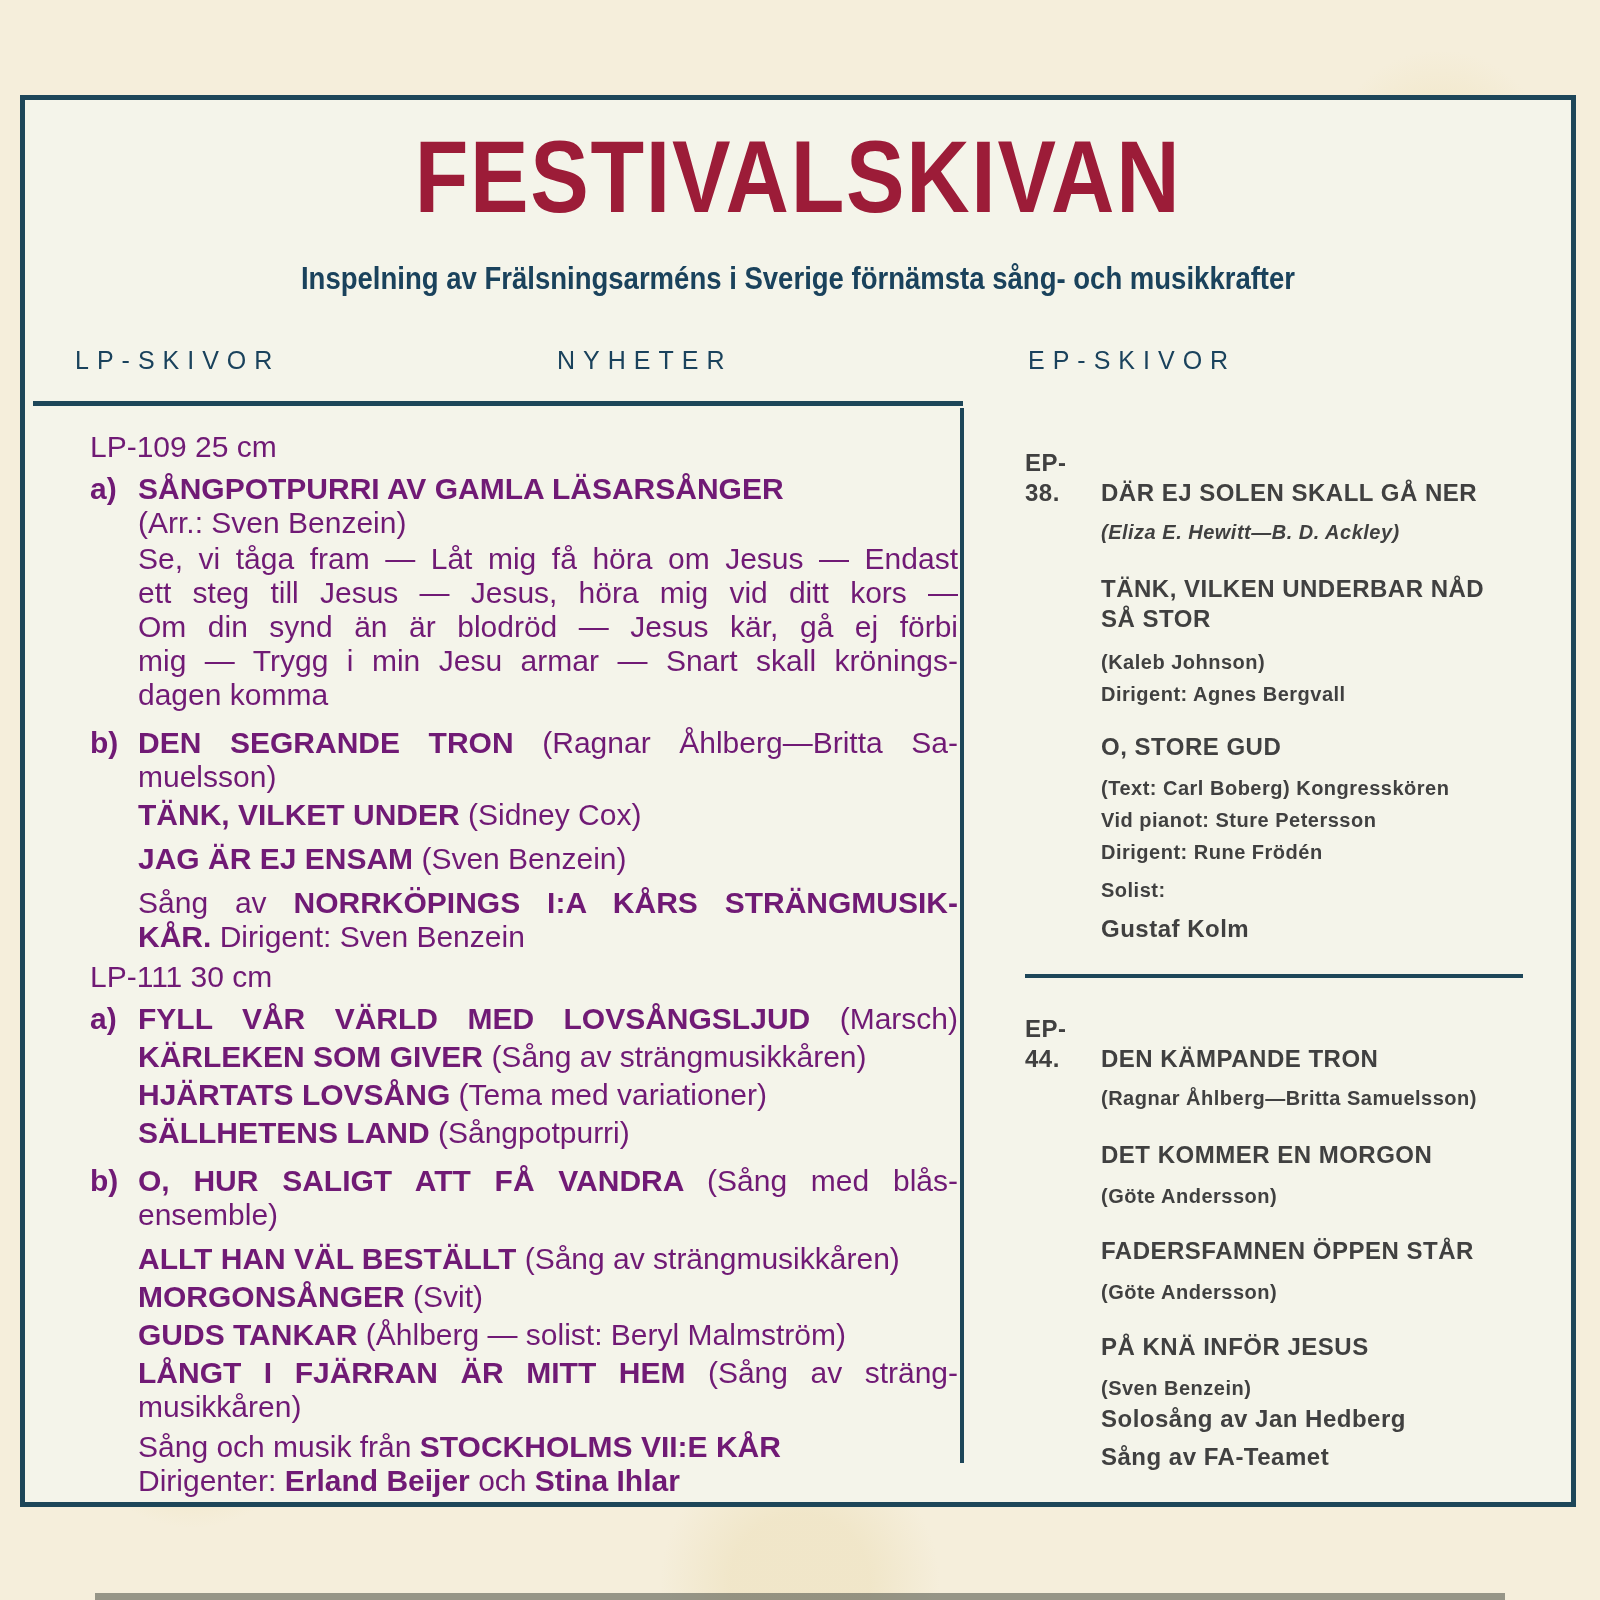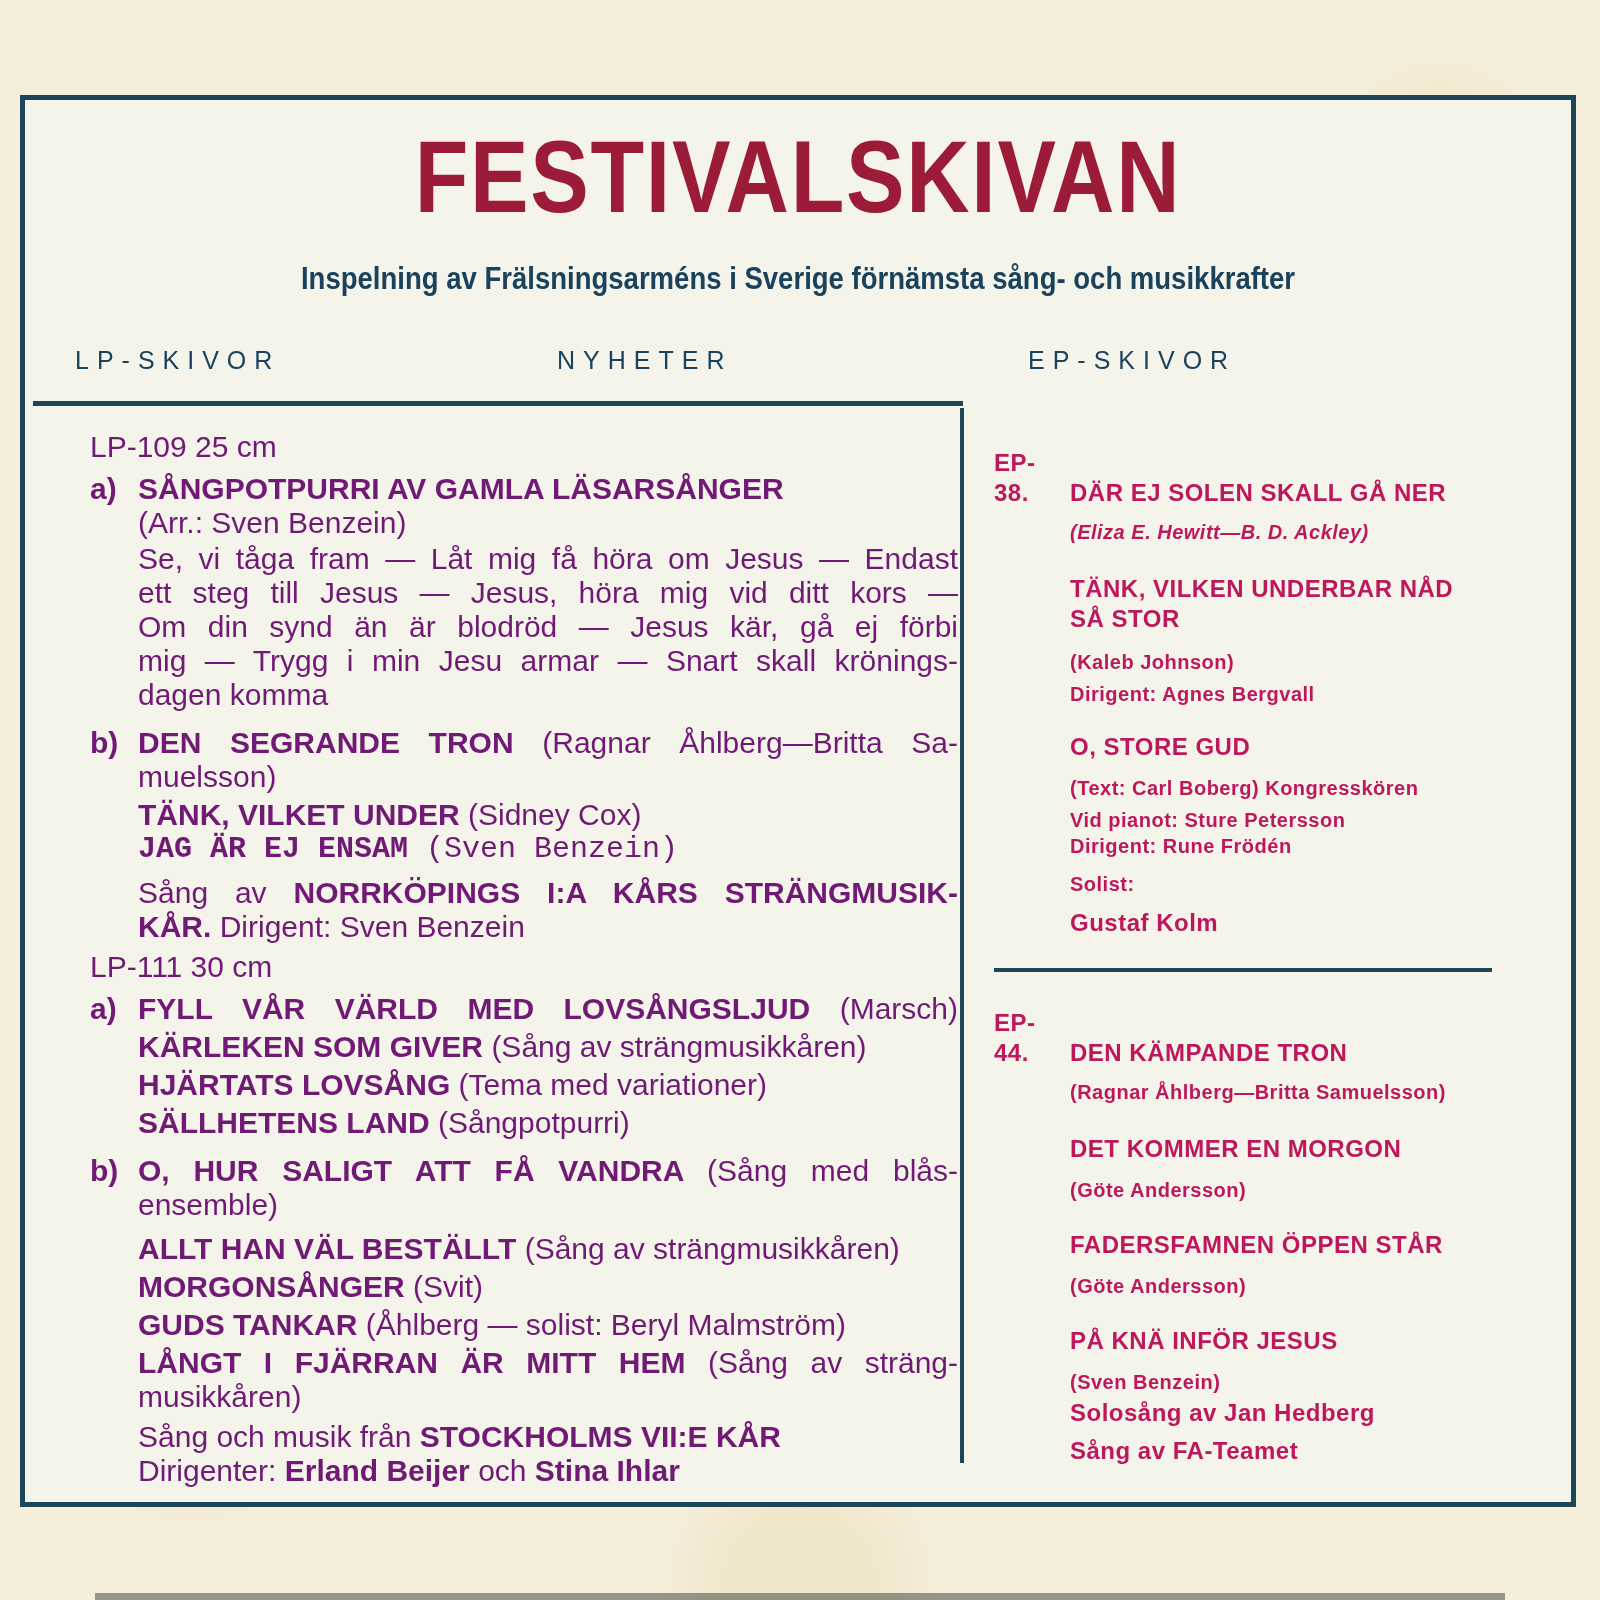--- a/index.html
+++ b/index.html
@@ -59,22 +59,22 @@
     position:absolute;left:65px;top:330px;width:868px;
     color:#701a75;
   }
   .lp-col .line{font-size:30px;line-height:34px;}
   .lbl{display:inline-block;width:48px;font-weight:bold;}
   .ind{padding-left:48px;}
   .j{text-align:justify;text-align-last:justify;}
   .b{font-weight:bold;}
   
   .ep-col{
-    position:absolute;left:969px;top:348px;width:506px;
-    color:#be185d;
+    position:absolute;left:1000px;top:348px;width:506px;
+    color:#404040;
   }
   .ep-col .line{font-size:24px;line-height:30px;font-weight:bold;letter-spacing:.5px;}
   .ep-col .small{font-size:20px;line-height:24px;letter-spacing:.5px;}
   .ep-col .lbl{width:76px;}
   .ep-col .ind{padding-left:76px;}
   .ep-divider{
     height:4px;background:#1d4659;margin:30px 0 36px 0;width:498px;
   }
   .bottom-strip{
     position:absolute;left:95px;top:1593px;width:1410px;height:7px;
@@ -103,21 +103,21 @@
         <div class="line" style="margin-top: 8px;"><span class="lbl">a)</span><span class="b">SÅNGPOTPURRI AV GAMLA LÄSARSÅNGER</span></div>
         <div class="line ind"><span>(Arr.: Sven Benzein)</span></div>
         <div class="line ind j" style="margin-top: 2px;"><span>Se, vi tåga fram — Låt mig få höra om Jesus — Endast</span></div>
         <div class="line ind j"><span>ett steg till Jesus — Jesus, höra mig vid ditt kors —</span></div>
         <div class="line ind j"><span>Om din synd än är blodröd — Jesus kär, gå ej förbi</span></div>
         <div class="line ind j"><span>mig — Trygg i min Jesu armar — Snart skall krönings-</span></div>
         <div class="line ind"><span>dagen komma</span></div>
         <div class="line j" style="margin-top: 14px;"><span class="lbl">b)</span><span class="b">DEN SEGRANDE TRON </span><span>(Ragnar Åhlberg—Britta Sa-</span></div>
         <div class="line ind"><span>muelsson)</span></div>
         <div class="line ind" style="margin-top: 4px;"><span class="b">TÄNK, VILKET UNDER </span><span>(Sidney Cox)</span></div>
-        <div class="line ind" style=" font-family: Liberation Mono, monospace;"><span class="b">JAG ÄR EJ ENSAM </span><span>(Sven Benzein)</span></div>
+        <div class="line ind" style="margin-top: 10px;"><span class="b">JAG ÄR EJ ENSAM </span><span>(Sven Benzein)</span></div>
         <div class="line ind j" style="margin-top: 10px;"><span>Sång av </span><span class="b">NORRKÖPINGS I:A KÅRS STRÄNGMUSIK-</span></div>
         <div class="line ind"><span class="b">KÅR. </span><span>Dirigent: Sven Benzein</span></div>
         <div class="line" style="margin-top: 6px;"><span>LP-111 30 cm</span></div>
         <div class="line j" style="margin-top: 8px;"><span class="lbl">a)</span><span class="b">FYLL VÅR VÄRLD MED LOVSÅNGSLJUD </span><span>(Marsch)</span></div>
         <div class="line ind" style="margin-top: 4px;"><span class="b">KÄRLEKEN SOM GIVER </span><span>(Sång av strängmusikkåren)</span></div>
         <div class="line ind" style="margin-top: 4px;"><span class="b">HJÄRTATS LOVSÅNG </span><span>(Tema med variationer)</span></div>
         <div class="line ind" style="margin-top: 4px;"><span class="b">SÄLLHETENS LAND </span><span>(Sångpotpurri)</span></div>
         <div class="line j" style="margin-top: 14px;"><span class="lbl">b)</span><span class="b">O, HUR SALIGT ATT FÅ VANDRA </span><span>(Sång med blås-</span></div>
         <div class="line ind"><span>ensemble)</span></div>
         <div class="line ind" style="margin-top: 10px;"><span class="b">ALLT HAN VÄL BESTÄLLT </span><span>(Sång av strängmusikkåren)</span></div>
@@ -131,21 +131,21 @@
     <div class="ep-col" id="ep-col">
         <div class="line"><span class="lbl">EP-38.</span><span class="b">DÄR EJ SOLEN SKALL GÅ NER</span></div>
         <div class="line ind small" style="margin-top: 12px; font-style: italic;"><span>(Eliza E. Hewitt—B. D. Ackley)</span></div>
         <div class="line ind" style="margin-top: 30px;"><span class="b">TÄNK, VILKEN UNDERBAR NÅD</span></div>
         <div class="line ind"><span class="b">SÅ STOR</span></div>
         <div class="line ind small" style="margin-top: 16px;"><span>(Kaleb Johnson)</span></div>
         <div class="line ind small" style="margin-top: 8px;"><span>Dirigent: Agnes Bergvall</span></div>
         <div class="line ind" style="margin-top: 26px;"><span class="b">O, STORE GUD</span></div>
         <div class="line ind small" style="margin-top: 14px;"><span>(Text: Carl Boberg) Kongresskören</span></div>
         <div class="line ind small" style="margin-top: 8px;"><span>Vid pianot: Sture Petersson</span></div>
-        <div class="line ind small" style="margin-top: 2px;"><span>Dirigent: Rune Frödén</span></div>
+        <div class="line ind small" style="margin-top: 8px;"><span>Dirigent: Rune Frödén</span></div>
         <div class="line ind small" style="margin-top: 14px;"><span>Solist:</span></div>
         <div class="line ind" style="margin-top: 12px;"><span class="b">Gustaf Kolm</span></div>
         <div class="ep-divider"></div>
         <div class="line"><span class="lbl">EP-44.</span><span class="b">DEN KÄMPANDE TRON</span></div>
         <div class="line ind small" style="margin-top: 12px;"><span>(Ragnar Åhlberg—Britta Samuelsson)</span></div>
         <div class="line ind" style="margin-top: 30px;"><span class="b">DET KOMMER EN MORGON</span></div>
         <div class="line ind small" style="margin-top: 14px;"><span>(Göte Andersson)</span></div>
         <div class="line ind" style="margin-top: 28px;"><span class="b">FADERSFAMNEN ÖPPEN STÅR</span></div>
         <div class="line ind small" style="margin-top: 14px;"><span>(Göte Andersson)</span></div>
         <div class="line ind" style="margin-top: 28px;"><span class="b">PÅ KNÄ INFÖR JESUS</span></div>

